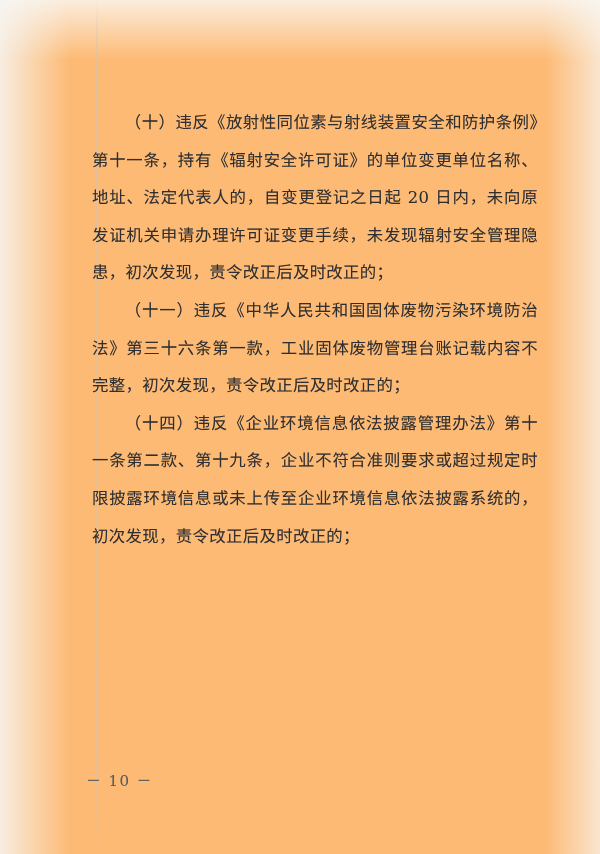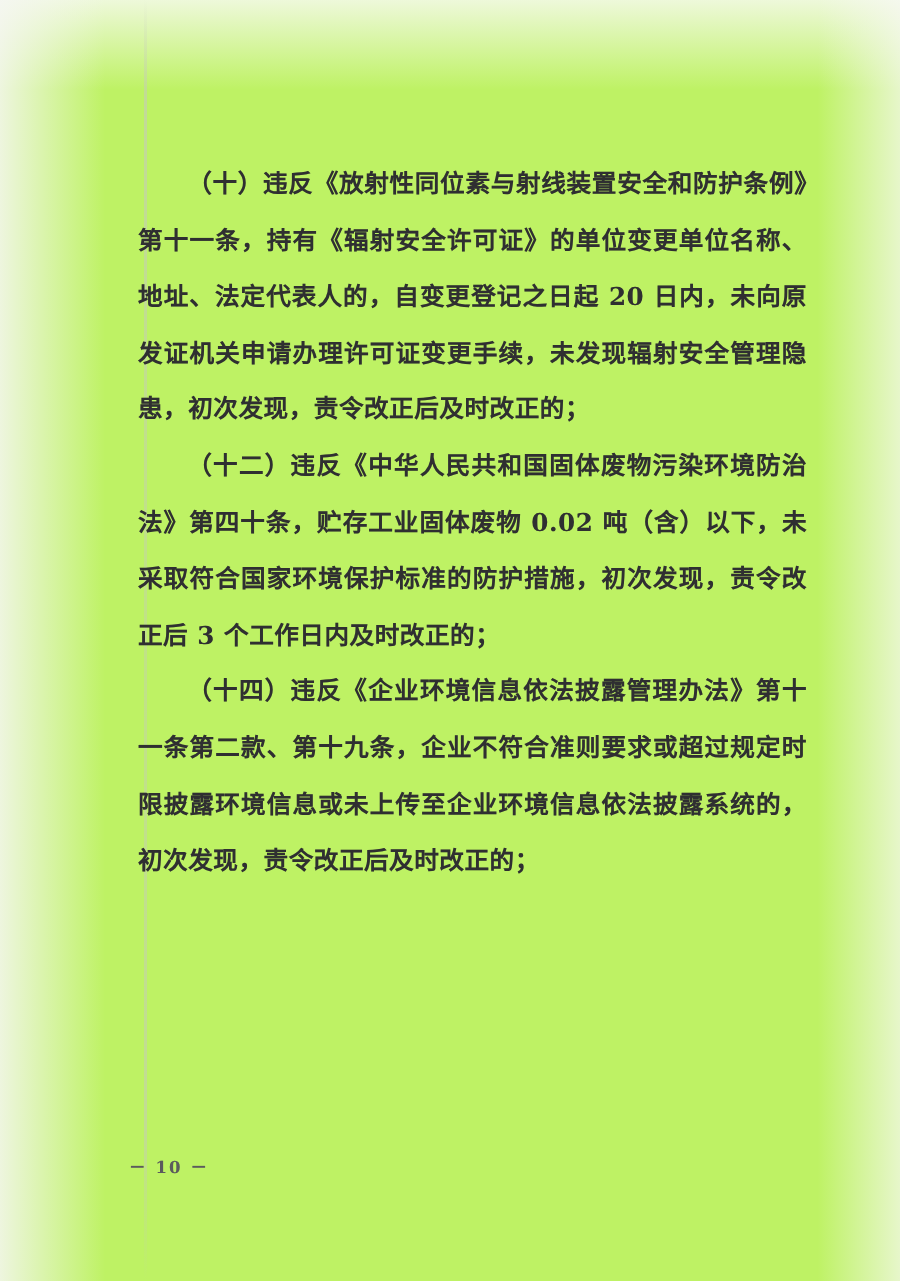--- a/index.html
+++ b/index.html
@@ -6,26 +6,25 @@
   html, body {
     margin: 0;
     padding: 0;
     background: #ffffff;
   }
 
   .page {
     position: relative;
     width: 600px;
     height: 854px;
-    background: #bef264;
+    background: #fdba74;
     overflow: hidden;
     font-family: "DejaVu Serif", "Liberation Serif", serif;
     
     box-sizing: border-box;
-    font-weight: bold;
   }
 
   
   .scan-tone {
     position: absolute;
     inset: 0;
     pointer-events: none;
     background:
       linear-gradient(to right, rgba(246,246,244,0.85) 0px, rgba(253,253,252,0) 70px),
       linear-gradient(to left, rgba(248,248,246,0.7) 0px, rgba(253,253,252,0) 55px),
@@ -67,37 +66,37 @@
     text-align: justify;
     text-justify: inter-character;
     
     text-shadow: 0 0 0.35px rgba(60,60,62,0.30);
   }
 
   .page-number {
     position: absolute;
     left: 86px;
     top: 769px;
-    font-size: 11px;
+    font-size: 15px;
     letter-spacing: 1.4px;
     color: #5b5b5d;
     font-family: "DejaVu Serif", "Liberation Serif", serif;
     text-shadow: 0 0 0.4px rgba(90,90,92,0.35);
   }
 </style>
 </head>
 <body>
 
 <div class="page">
 
   <div class="scan-tone"></div>
   <div class="binding-crease"></div>
 
   <div class="body-text">
     <p class="para">（十）违反《放射性同位素与射线装置安全和防护条例》第十一条，持有《辐射安全许可证》的单位变更单位名称、地址、法定代表人的，自变更登记之日起 20 日内，未向原发证机关申请办理许可证变更手续，未发现辐射安全管理隐患，初次发现，责令改正后及时改正的；</p>
-    <p class="para">（十二）违反《中华人民共和国固体废物污染环境防治法》第四十条，贮存工业固体废物 0.02 吨（含）以下，未采取符合国家环境保护标准的防护措施，初次发现，责令改正后 3 个工作日内及时改正的；</p>
+    <p class="para">（十一）违反《中华人民共和国固体废物污染环境防治法》第三十六条第一款，工业固体废物管理台账记载内容不完整，初次发现，责令改正后及时改正的；</p>
     <p class="para">（十四）违反《企业环境信息依法披露管理办法》第十一条第二款、第十九条，企业不符合准则要求或超过规定时限披露环境信息或未上传至企业环境信息依法披露系统的，初次发现，责令改正后及时改正的；</p>
 
   </div>
 
   <div class="page-number">－ 10 －</div>
 
 </div>
 
 </body></html>

